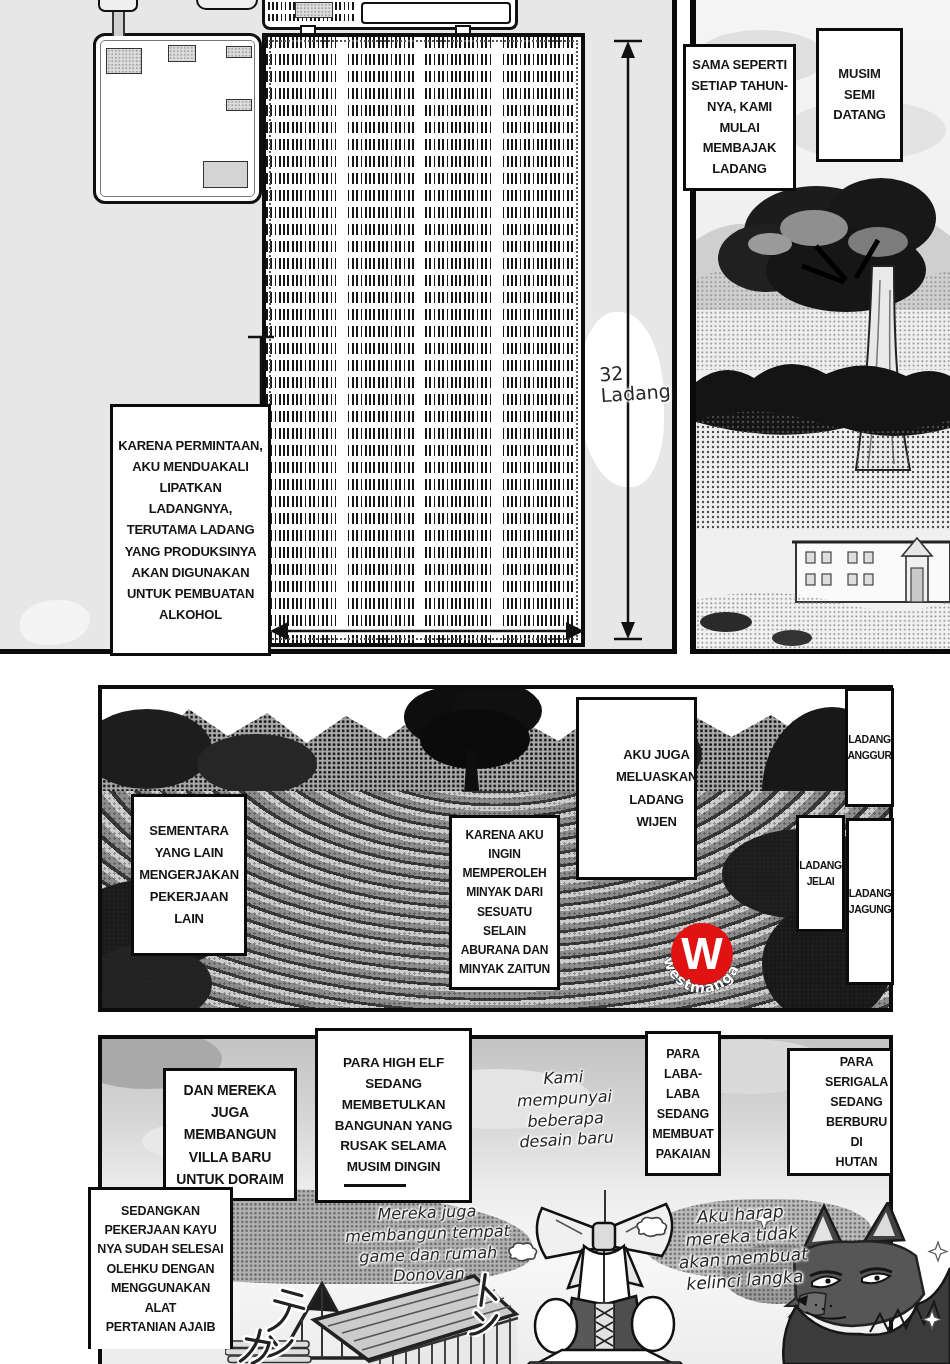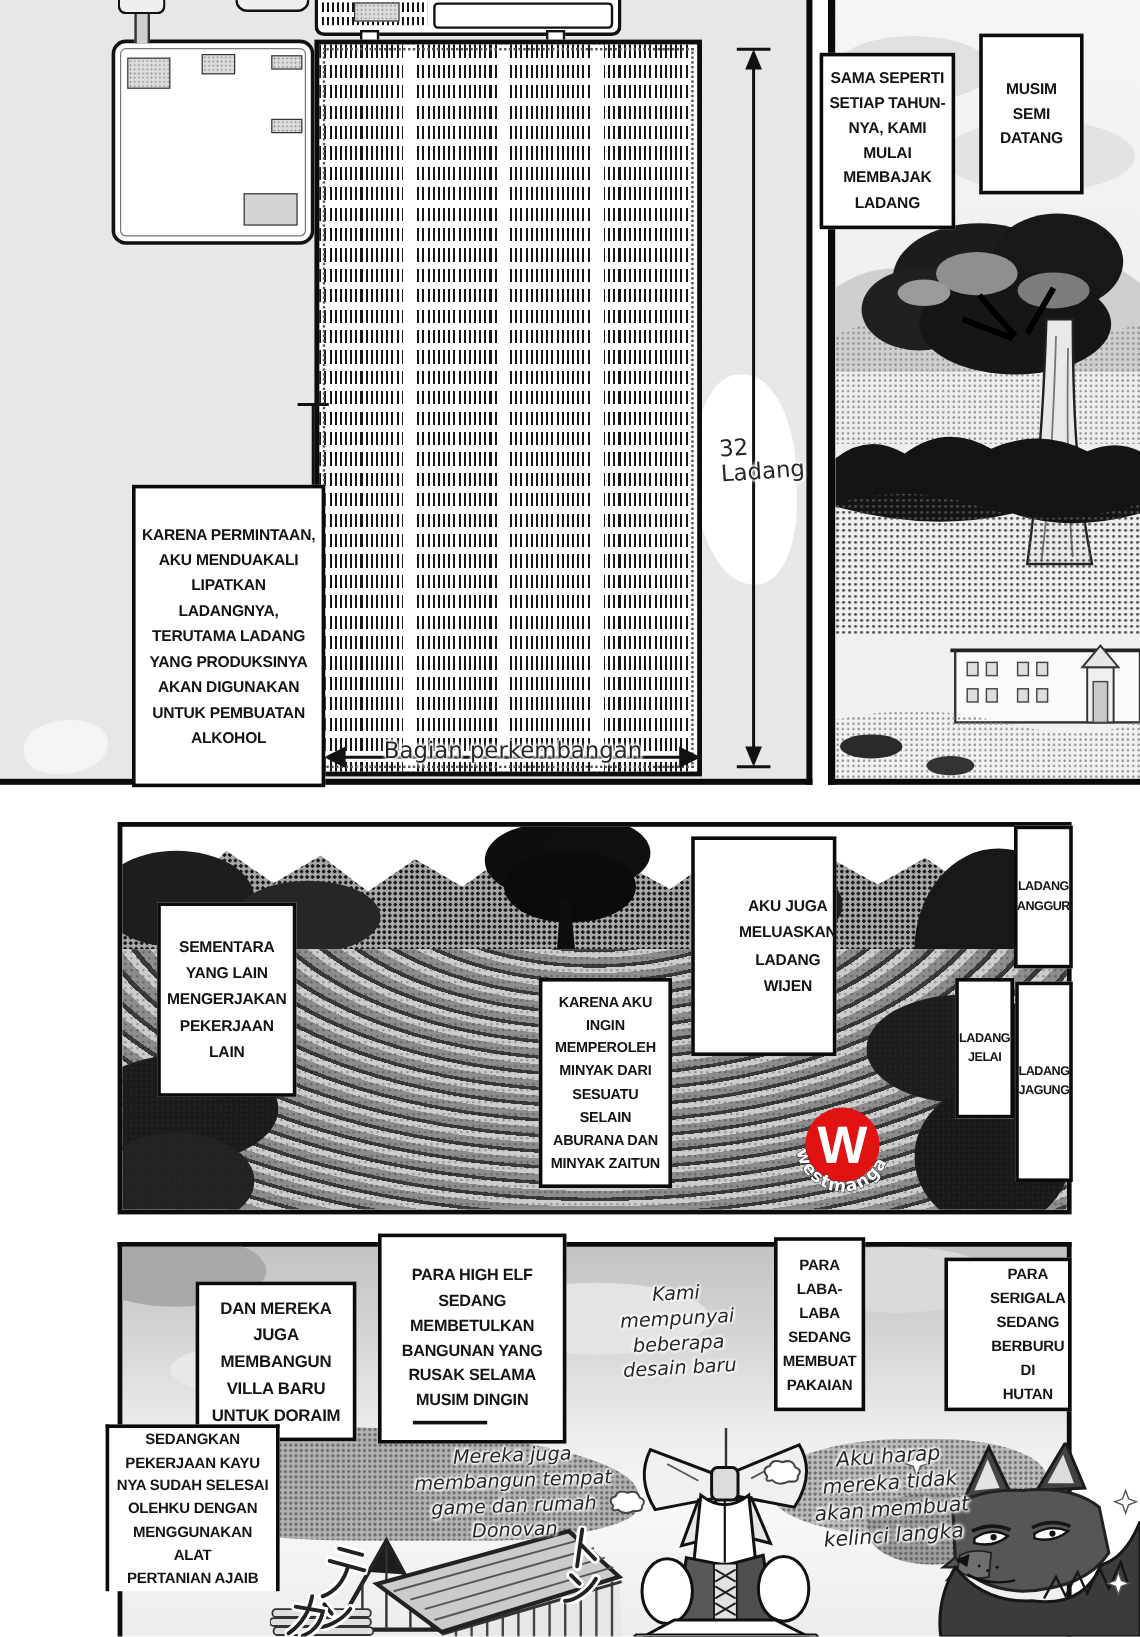--- a/index.html
+++ b/index.html
@@ -85,21 +85,20 @@
     <svg class="abs" style="left:268px;top:616px;z-index:6;" width="318" height="30" viewBox="0 0 318 30">
       <line x1="12" y1="15" x2="306" y2="15" stroke="#fff" stroke-width="8"></line>
       <line x1="12" y1="15" x2="306" y2="15" stroke="#111" stroke-width="2.5"></line>
       <polygon points="2,15 20,6 20,24" fill="#111"></polygon>
       <polygon points="316,15 298,6 298,24" fill="#111"></polygon>
     </svg>
 
     <div class="hand" style="left:592px;top:362px;width:76px;font-size:19px;font-style:normal;transform:rotate(-4deg);
                 text-align:left;padding-left:8px;line-height:1.1;z-index:8;">32
 Ladang</div>
-    <div class="hand" style="left:300px;top:614px;width:255px;font-size:19px;font-style:normal;z-index:8;">Bagian perkembangan</div>
   </div>
 
   <div class="balloon" style="left:91px;top:404px;width:161px;height:252px;font-size:13px;line-height:1.62;margin-left:19px;">KARENA PERMINTAAN,
 AKU MENDUAKALI
 LIPATKAN LADANGNYA,
 TERUTAMA LADANG
 YANG PRODUKSINYA
 AKAN DIGUNAKAN
 UNTUK PEMBUATAN
 ALKOHOL</div>
@@ -186,21 +185,21 @@
     </svg>
 
     <div class="abs furrows" style="left:0;top:102px;width:787px;height:217px;"></div>
 
     <div class="blob dots-mid" style="left:-30px;top:190px;width:160px;height:90px;background-color:#1a1a1a;"></div>
     <div class="blob dots-mid" style="left:-20px;top:255px;width:130px;height:80px;background-color:#222;"></div>
     <div class="blob dots-mid" style="left:620px;top:140px;width:160px;height:90px;background-color:#1c1c1c;"></div>
     <div class="blob dots-mid" style="left:660px;top:215px;width:130px;height:120px;background-color:#181818;"></div>
   </div>
 
-  <div class="balloon" style="left:131px;top:752px;width:116px;height:162px;font-size:13px;line-height:1.7;">SEMENTARA
+  <div class="balloon" style="left:131px;top:794px;width:116px;height:162px;font-size:13px;line-height:1.7;">SEMENTARA
 YANG LAIN
 MENGERJAKAN
 PEKERJAAN LAIN</div>
   <div class="balloon" style="left:576px;top:697px;width:121px;height:183px;font-size:13px;line-height:1.7;padding-left:44px;">AKU JUGA
 MELUASKAN
 LADANG WIJEN</div>
   <div class="balloon" style="left:449px;top:778px;width:111px;height:175px;font-size:12px;line-height:1.6;margin-top:37px;">KARENA AKU INGIN
 MEMPEROLEH
 MINYAK DARI
 SESUATU SELAIN
@@ -249,21 +248,21 @@
   <div class="abs" style="left:344px;top:1184px;width:62px;height:2.5px;background:#111;z-index:31;"></div>
   <div class="balloon" style="left:645px;top:1031px;width:76px;height:145px;font-size:12.5px;line-height:1.6;">PARA
 LABA-LABA
 SEDANG
 MEMBUAT
 PAKAIAN</div>
   <div class="balloon" style="left:787px;top:1048px;width:106px;height:128px;font-size:12.5px;line-height:1.6;padding-left:37px;">PARA SERIGALA
 SEDANG
 BERBURU DI
 HUTAN</div>
-  <div class="balloon" style="left:88px;top:1187px;width:145px;height:139px;border-bottom:none;font-size:12.5px;line-height:1.55;">SEDANGKAN
+  <div class="balloon" style="left:88px;top:1187px;width:145px;height:162px;border-bottom:none;font-size:12.5px;line-height:1.55;">SEDANGKAN
 PEKERJAAN KAYU
 NYA SUDAH SELESAI
 OLEHKU DENGAN
 MENGGUNAKAN ALAT
 PERTANIAN AJAIB</div>
 
   <div class="hand" style="left:500px;top:1068px;width:130px;font-size:16px;transform:rotate(-3deg);">Kami
 mempunyai
 beberapa
 desain baru</div>

